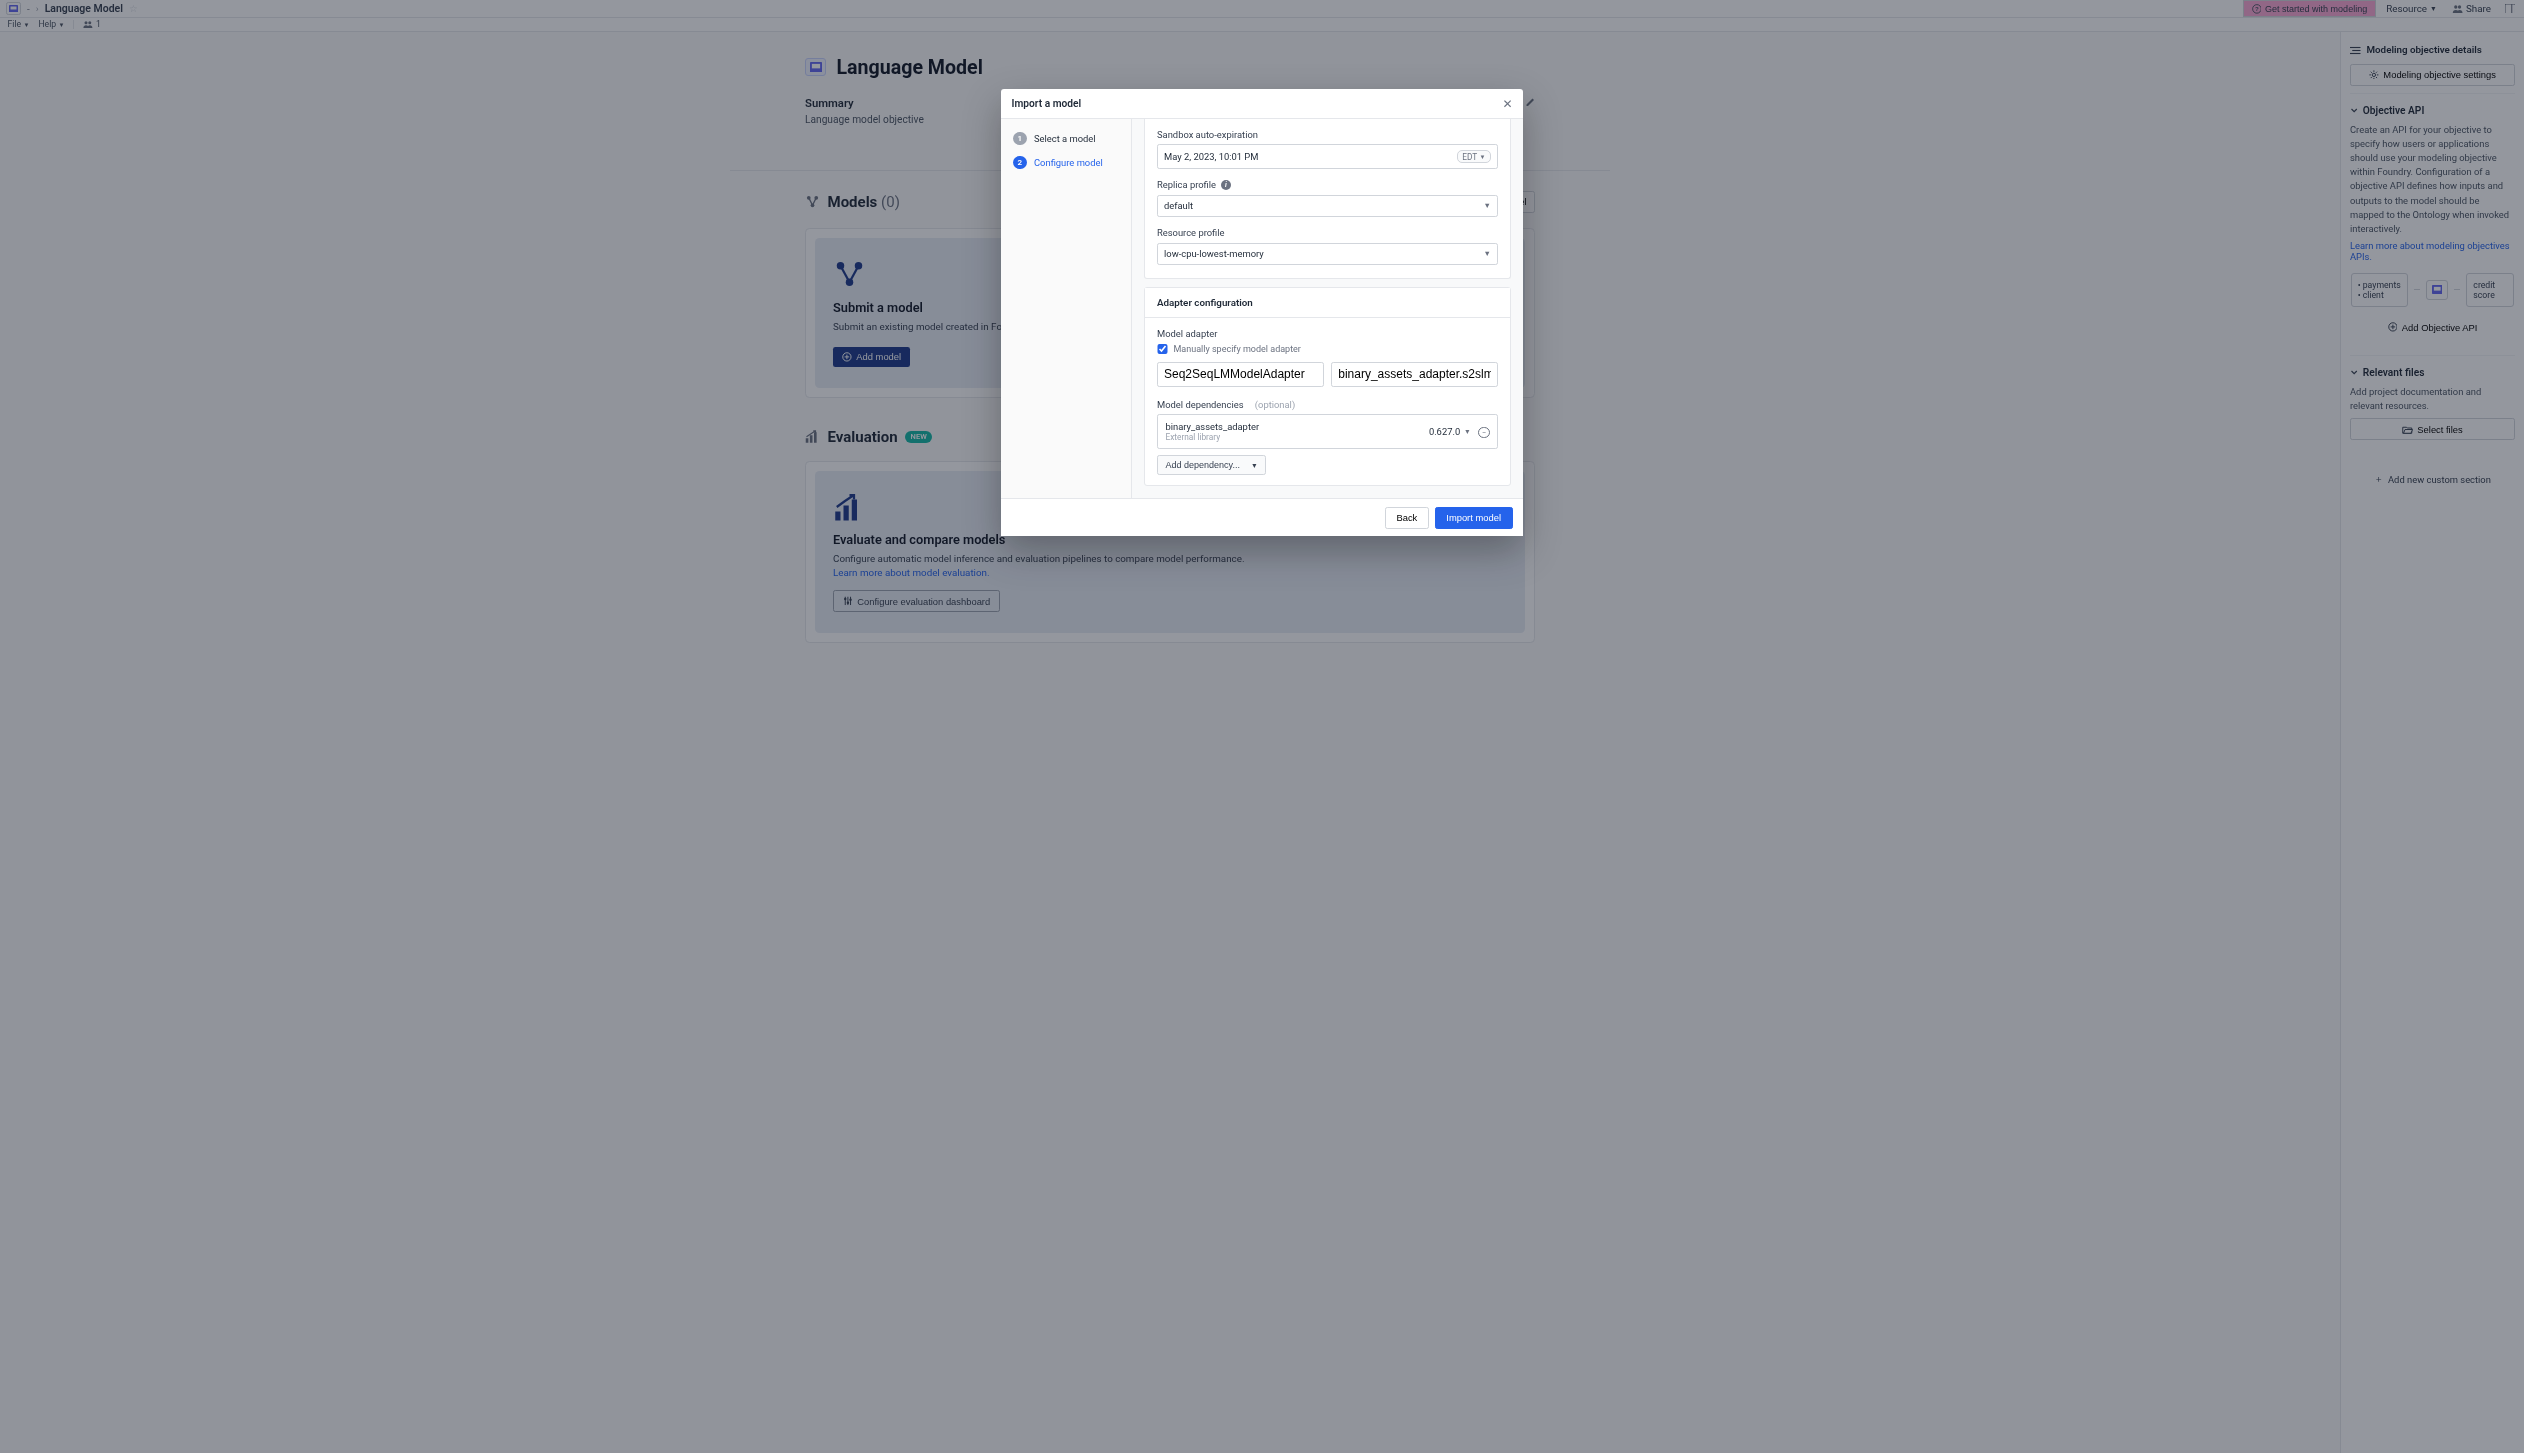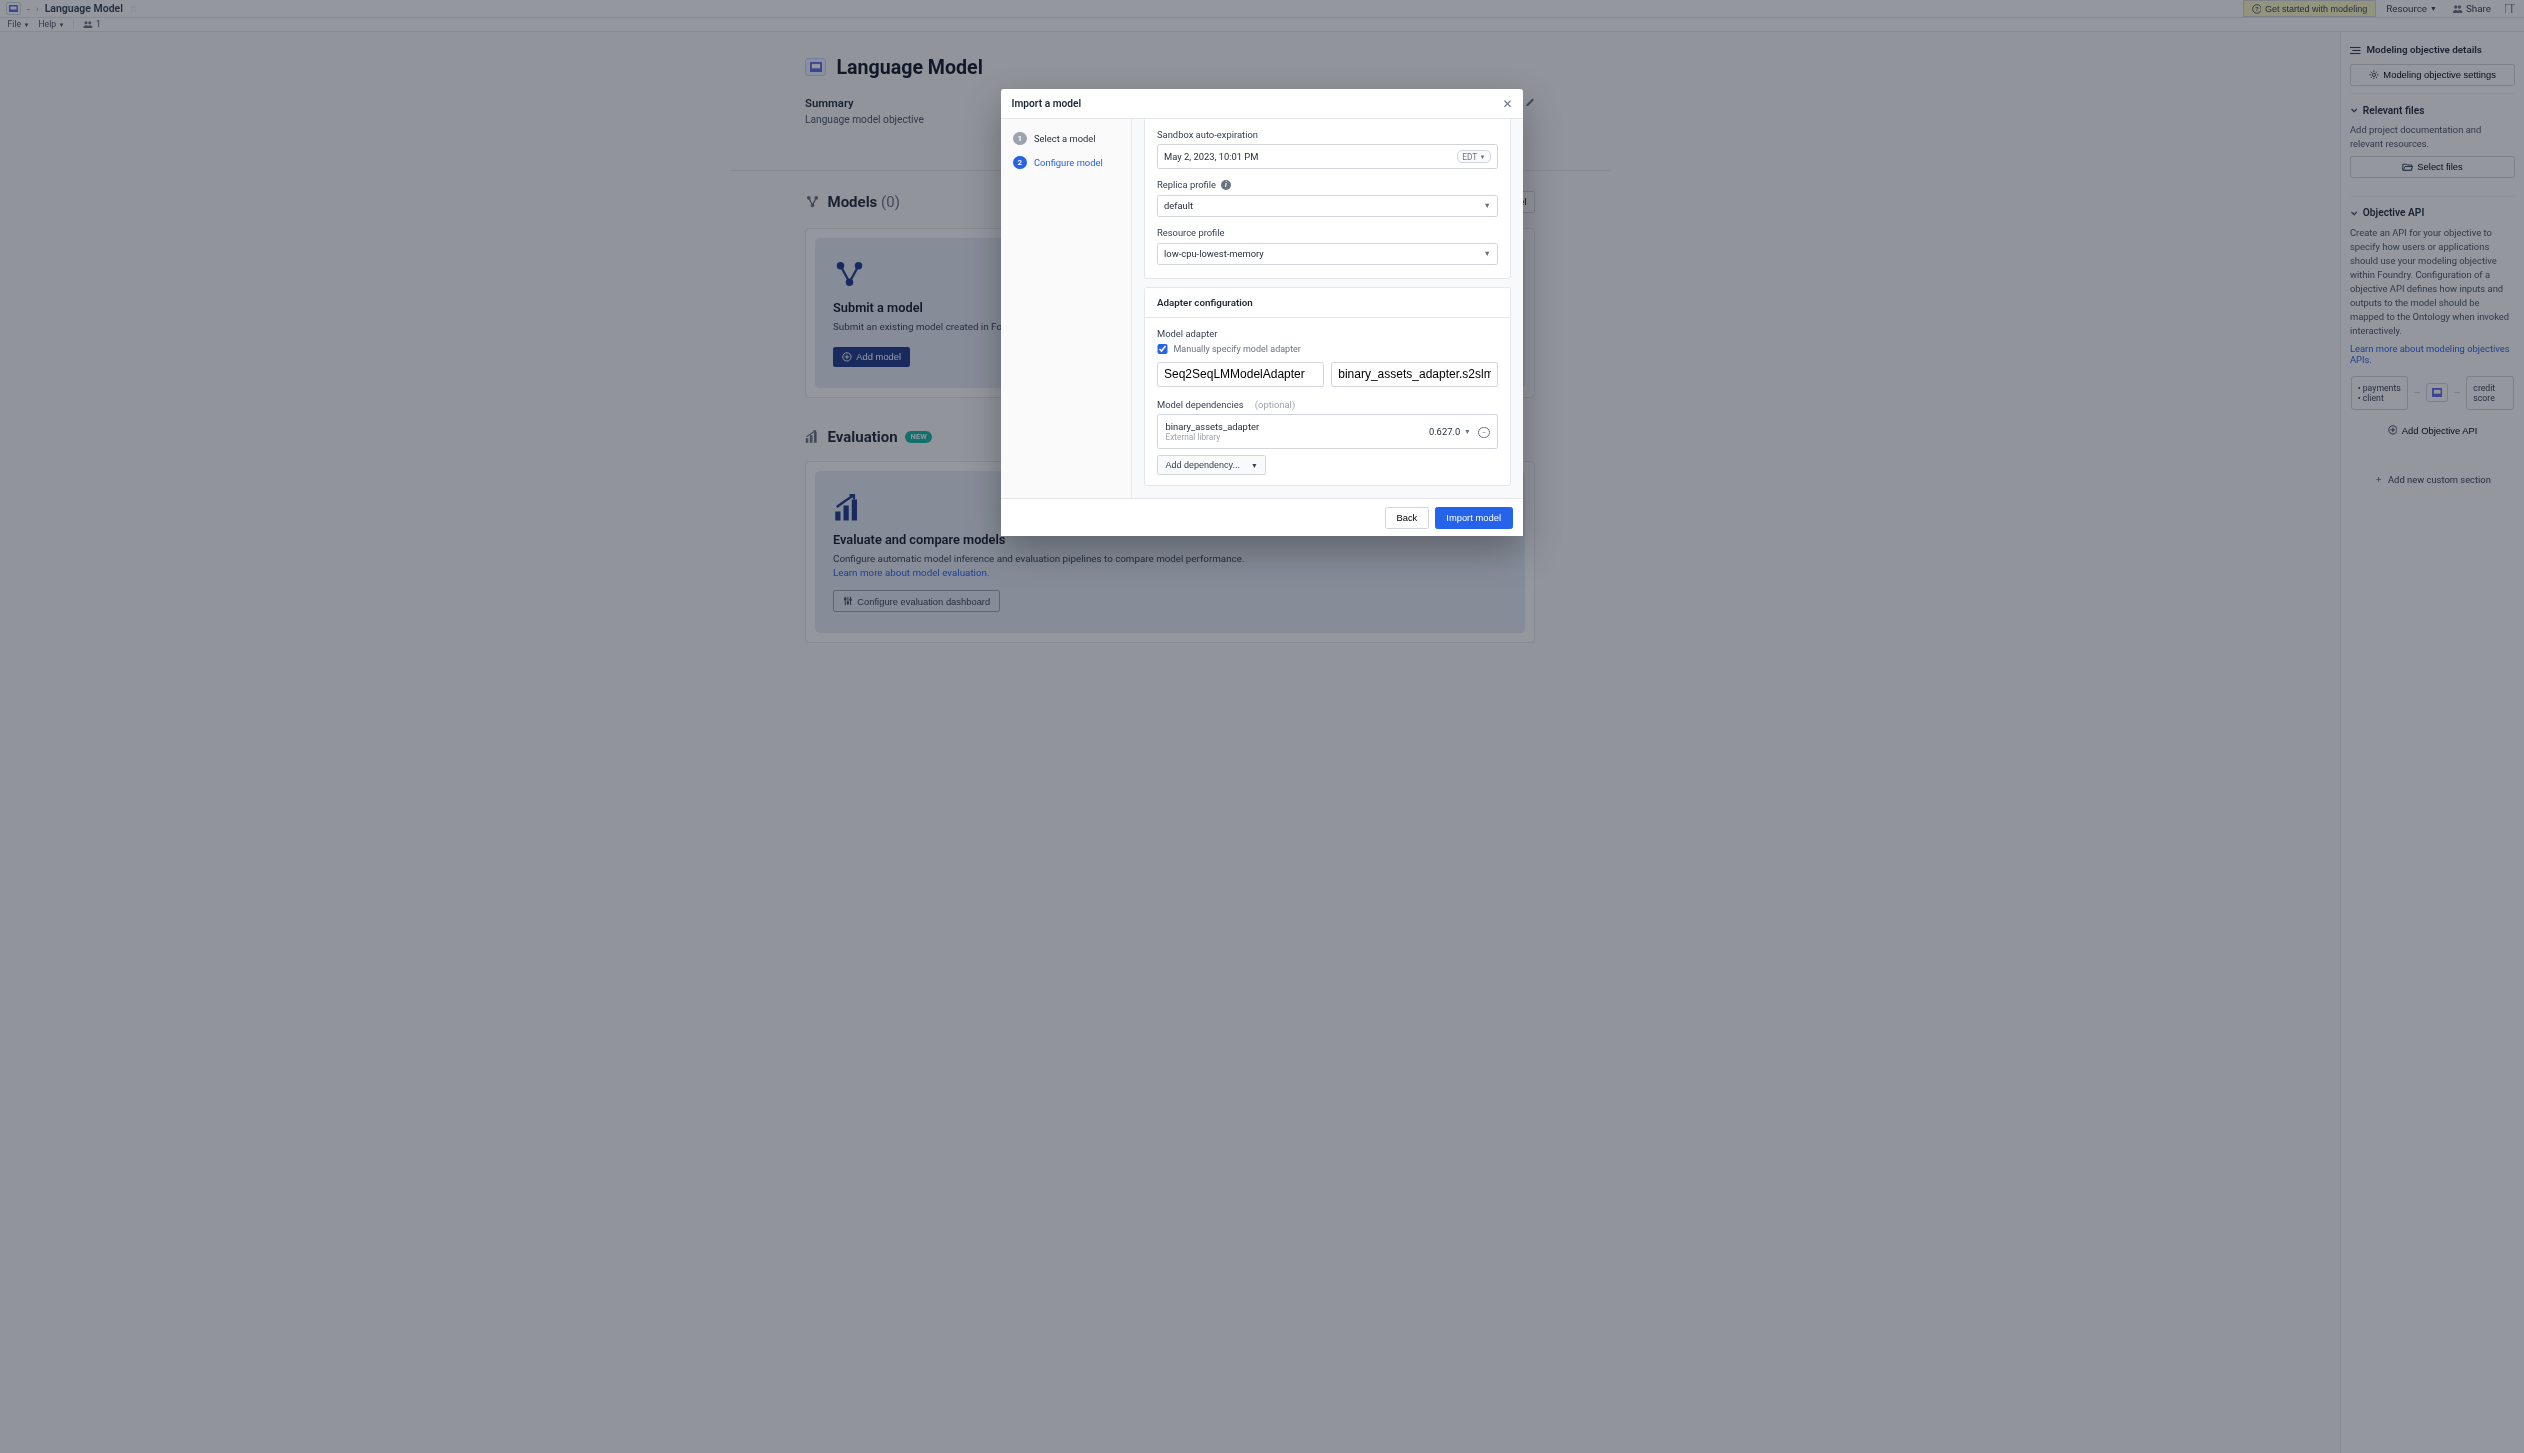--- a/index.html
+++ b/index.html
@@ -28,21 +28,21 @@
   display: flex; align-items: center; justify-content: center;
   background: #fff;
 }
 .topbar .crumb-sep { color: #9ca3af; }
 .topbar .dash { color: #6b7280; }
 .topbar .title { font-weight: 600; font-size: 10.5px; color: #374151; }
 .topbar .star { color: #d1d5db; cursor: pointer; }
 .topbar .spacer { flex: 1; }
 .topbar .btn {
   border: 0.8px solid #d1d5db;
-  background: #fef9c3;
+  background: #f9a8d4;
   padding: 2.3px 7.5px;
   border-radius: 0;
   font-size: 9px;
   display: inline-flex; align-items: flex-end; gap: 3.8px;
   color: #374151;
   cursor: pointer;
 }
 .topbar .link { color: #374151; cursor: pointer; display: inline-flex; align-items: center; gap: 3px; padding: 2.3px 4.5px; }
 .topbar .icon-btn { color: #6b7280; cursor: pointer; padding: 1.5px 3px; }
 
@@ -584,72 +584,72 @@
       <span>Modeling objective settings</span>
     </button>
 
     <div class="rs-section">
       <div class="rs-section-head">
         <span>
           <svg width="8.3" height="8.3" viewBox="0 0 11 11">
               <path d="M2 4 L5.5 7.5 L9 4" fill="none" stroke="#374151" stroke-width="1.5"></path>
             </svg>
         </span>
+        <span>Objective API</span>
+      </div>
+      <p>Create an API for your objective to specify how users or applications should use your modeling objective within Foundry. Configuration of a objective API defines how inputs and outputs to the model should be mapped to the Ontology when invoked interactively.</p>
+      <a href="#">Learn more about modeling objectives APIs.</a>
+      <div class="api-diagram">
+        <div class="api-box">
+          <div>• payments</div>
+          <div>• client</div>
+        </div>
+        <span class="api-line"></span>
+        <div class="api-mid">
+          <svg width="10.5" height="9" viewBox="0 0 14 12">
+              <rect x="0" y="0" width="14" height="12" rx="1" fill="#6366f1"></rect>
+              <rect x="2.5" y="2.5" width="9" height="5" fill="#fff"></rect>
+            </svg>
+        </div>
+        <span class="api-line"></span>
+        <div class="api-box">
+          <div>credit</div>
+          <div>score</div>
+        </div>
+      </div>
+      <button class="rs-btn" style="border:none;font-weight:500;">
+        <span>
+          <svg width="9.8" height="9.8" viewBox="0 0 13 13">
+              <circle cx="6.5" cy="6.5" r="5.5" fill="none" stroke="#374151" stroke-width="1.3"></circle>
+              <line x1="6.5" y1="3.5" x2="6.5" y2="9.5" stroke="#374151" stroke-width="1.3"></line>
+              <line x1="3.5" y1="6.5" x2="9.5" y2="6.5" stroke="#374151" stroke-width="1.3"></line>
+            </svg>
+        </span>
+        <span>Add Objective API</span>
+      </button>
+    </div>
+
+    <div class="rs-section">
+      <div class="rs-section-head">
+        <span>
+          <svg width="8.3" height="8.3" viewBox="0 0 11 11">
+              <path d="M2 4 L5.5 7.5 L9 4" fill="none" stroke="#374151" stroke-width="1.5"></path>
+            </svg>
+        </span>
         <span>Relevant files</span>
       </div>
       <p>Add project documentation and relevant resources.</p>
       <button class="rs-btn">
         <span>
           <svg width="10.5" height="9" viewBox="0 0 14 12">
               <path d="M1 3 L1 11 L13 11 L13 4 L7 4 L6 3 Z" fill="none" stroke="#374151" stroke-width="1.3"></path>
               <path d="M2 11 L4 6 L14 6 L12 11 Z" fill="#fff" stroke="#374151" stroke-width="1.3"></path>
             </svg>
         </span>
         <span>Select files</span>
-      </button>
-    </div>
-
-    <div class="rs-section">
-      <div class="rs-section-head">
-        <span>
-          <svg width="8.3" height="8.3" viewBox="0 0 11 11">
-              <path d="M2 4 L5.5 7.5 L9 4" fill="none" stroke="#374151" stroke-width="1.5"></path>
-            </svg>
-        </span>
-        <span>Objective API</span>
-      </div>
-      <p>Create an API for your objective to specify how users or applications should use your modeling objective within Foundry. Configuration of a objective API defines how inputs and outputs to the model should be mapped to the Ontology when invoked interactively.</p>
-      <a href="#">Learn more about modeling objectives APIs.</a>
-      <div class="api-diagram">
-        <div class="api-box">
-          <div>• payments</div>
-          <div>• client</div>
-        </div>
-        <span class="api-line"></span>
-        <div class="api-mid">
-          <svg width="10.5" height="9" viewBox="0 0 14 12">
-              <rect x="0" y="0" width="14" height="12" rx="1" fill="#6366f1"></rect>
-              <rect x="2.5" y="2.5" width="9" height="5" fill="#fff"></rect>
-            </svg>
-        </div>
-        <span class="api-line"></span>
-        <div class="api-box">
-          <div>credit</div>
-          <div>score</div>
-        </div>
-      </div>
-      <button class="rs-btn" style="border:none;font-weight:500;">
-        <span>
-          <svg width="9.8" height="9.8" viewBox="0 0 13 13">
-              <circle cx="6.5" cy="6.5" r="5.5" fill="none" stroke="#374151" stroke-width="1.3"></circle>
-              <line x1="6.5" y1="3.5" x2="6.5" y2="9.5" stroke="#374151" stroke-width="1.3"></line>
-              <line x1="3.5" y1="6.5" x2="9.5" y2="6.5" stroke="#374151" stroke-width="1.3"></line>
-            </svg>
-        </span>
-        <span>Add Objective API</span>
       </button>
     </div>
 
     <div class="rs-section" style="border-top:none">
       <div class="add-link">
         <span>＋</span>
         <span>Add new custom section</span>
       </div>
     </div>
   </div>

